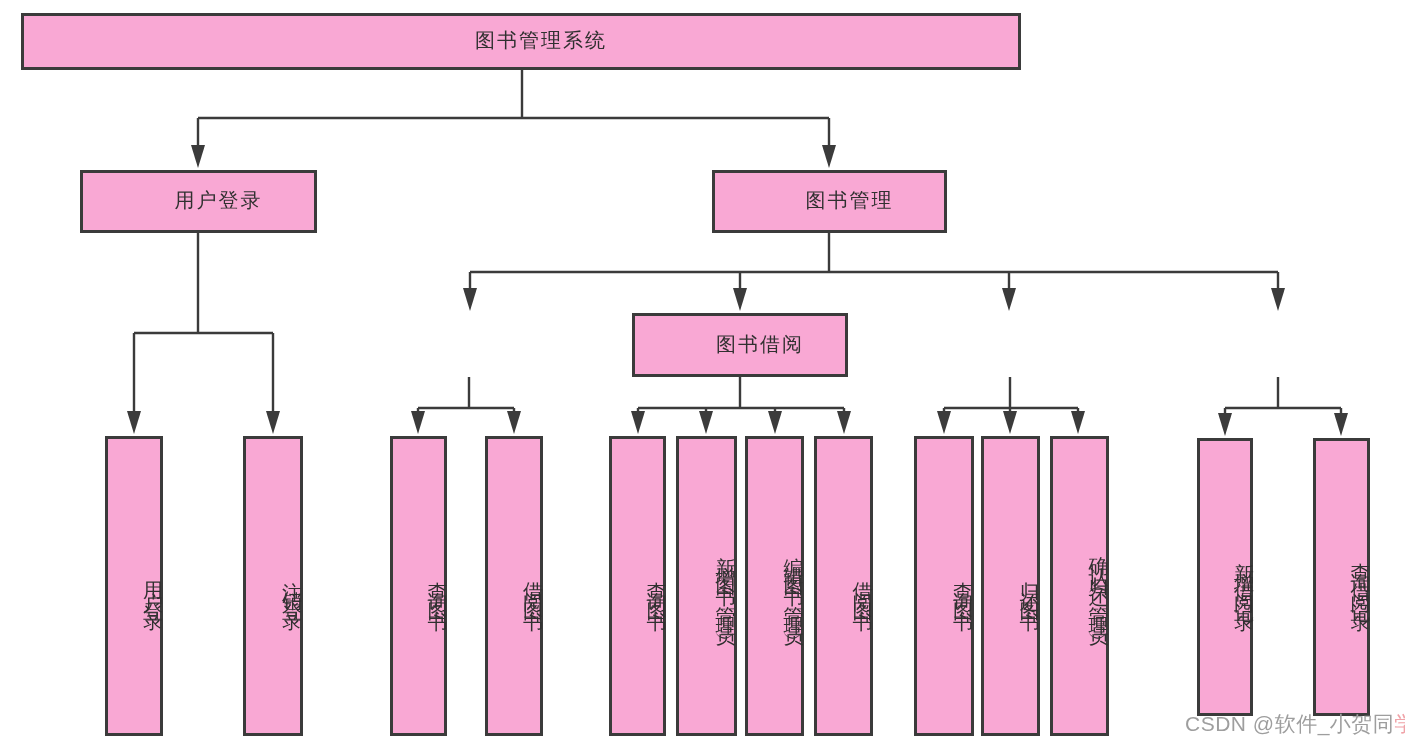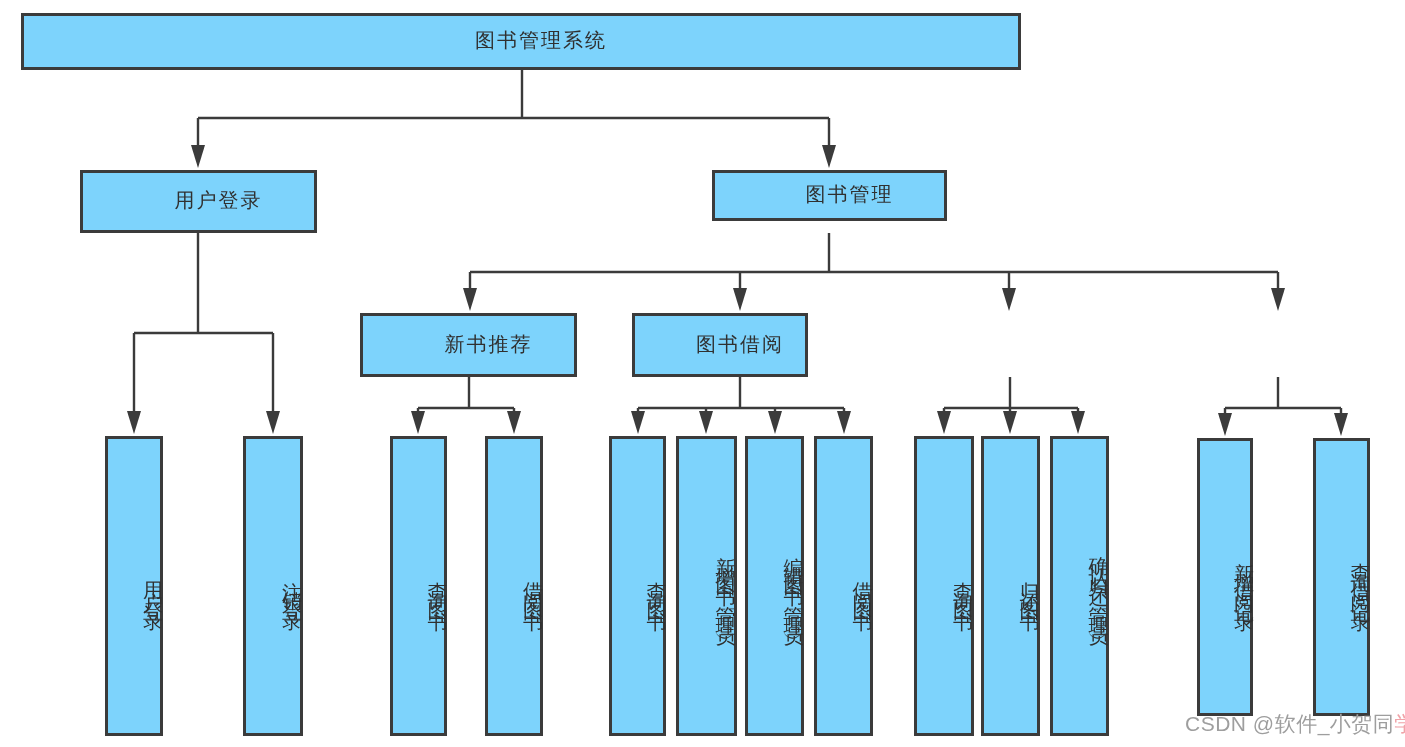--- a/index.html
+++ b/index.html
@@ -15,43 +15,43 @@
   .wires {
     position: absolute;
     left: 0; top: 0;
     width: 1405px; height: 747px;
     pointer-events: none;
   }
   .node {
     position: absolute;
     box-sizing: border-box;
     border: 3px solid #3b3b3b;
-    background: #7dd3fc;
+    background: #f9a8d4;
     display: flex;
     align-items: center;
     justify-content: center;
     font-size: 20px;
     letter-spacing: 2px;
     white-space: nowrap;
     padding-left: 40px;
   }
   .node.hnode { padding-bottom: 2px; }
   .node.vnode {
     writing-mode: vertical-rl;
     text-orientation: mixed;
     letter-spacing: 10px;
     white-space: normal;
   }
   
   .n-root   { left: 21px;  top: 13px;  width: 1000px; height: 57px; }
   .n-login  { left: 80px;  top: 170px; width: 237px;  height: 63px; }
-  .n-mgmt   { left: 712px; top: 170px; width: 235px;  height: 51px; }
+  .n-mgmt   { left: 712px; top: 170px; width: 235px;  height: 63px; }
   .n-l3     { top: 313px; height: 64px; }
   .n-newrec { left: 360px;  width: 217px; }
-  .n-borrow { left: 632px;  width: 176px; }
+  .n-borrow { left: 632px;  width: 216px; }
   .n-cur    { left: 901px;  width: 216px; }
   .n-rec    { left: 1170px; width: 216px; }
   
   .leaf     { top: 436px; height: 300px; }
   .lf-a1 { left: 105px;  width: 58px; }
   .lf-a2 { left: 243px;  width: 60px; }
   .lf-b1 { left: 390px;  width: 57px; }
   .lf-b2 { left: 485px;  width: 58px; }
   .lf-c1 { left: 609px;  width: 57px; }
   .lf-c2 { left: 676px;  width: 61px; }
@@ -117,21 +117,20 @@
       <polygon points="1218,413 1232,413 1225,436"></polygon>
       <polygon points="1334,413 1348,413 1341,436"></polygon>
     </g>
   </svg>
 
   <div class="node hnode n-root">图书管理系统</div>
 
   <div class="node hnode n-login">用户登录</div>
   <div class="node hnode n-mgmt">图书管理</div>
 
-  <div class="node hnode n-l3 n-newrec">新书推荐</div>
   <div class="node hnode n-l3 n-borrow">图书借阅</div>
 
   <div class="node vnode leaf lf-a1">用户登录</div>
   <div class="node vnode leaf lf-a2">注销登录</div>
 
   <div class="node vnode leaf lf-b1">查询图书</div>
   <div class="node vnode leaf lf-b2">借阅图书</div>
 
   <div class="node vnode leaf lf-c1">查询图书</div>
   <div class="node vnode leaf lf-c2">新增图书（管理员）</div>

